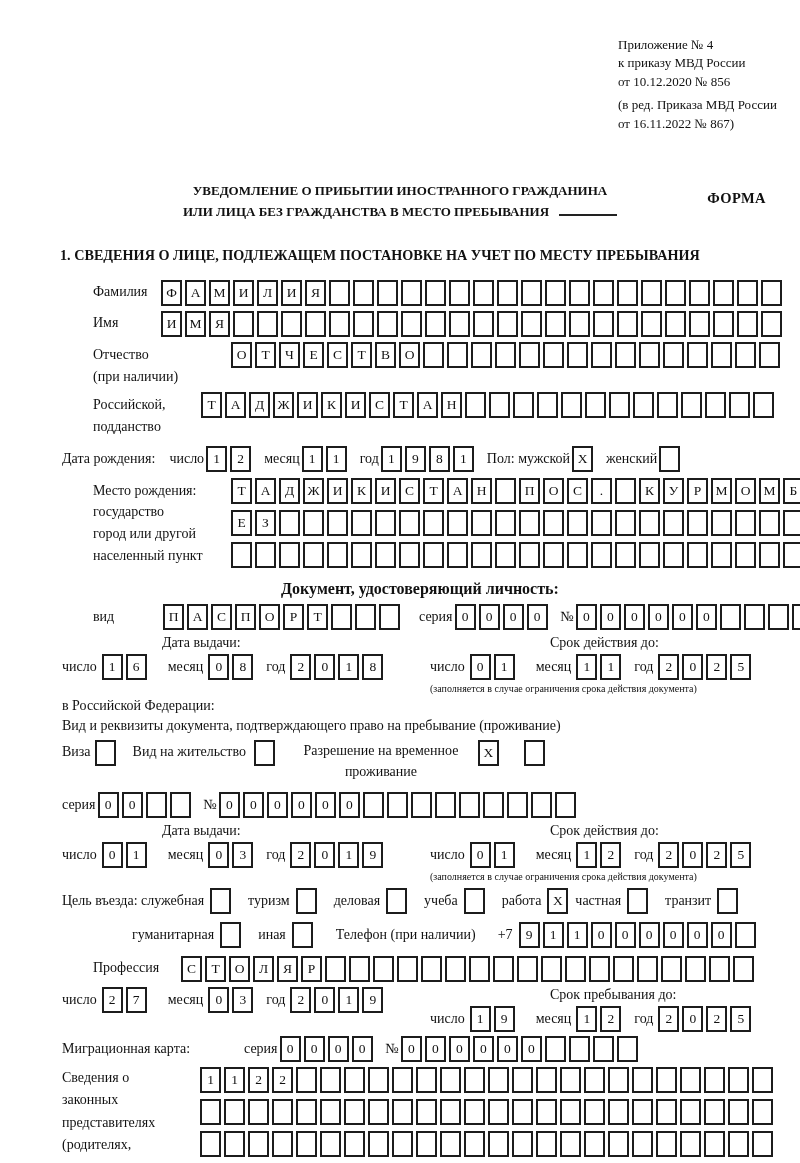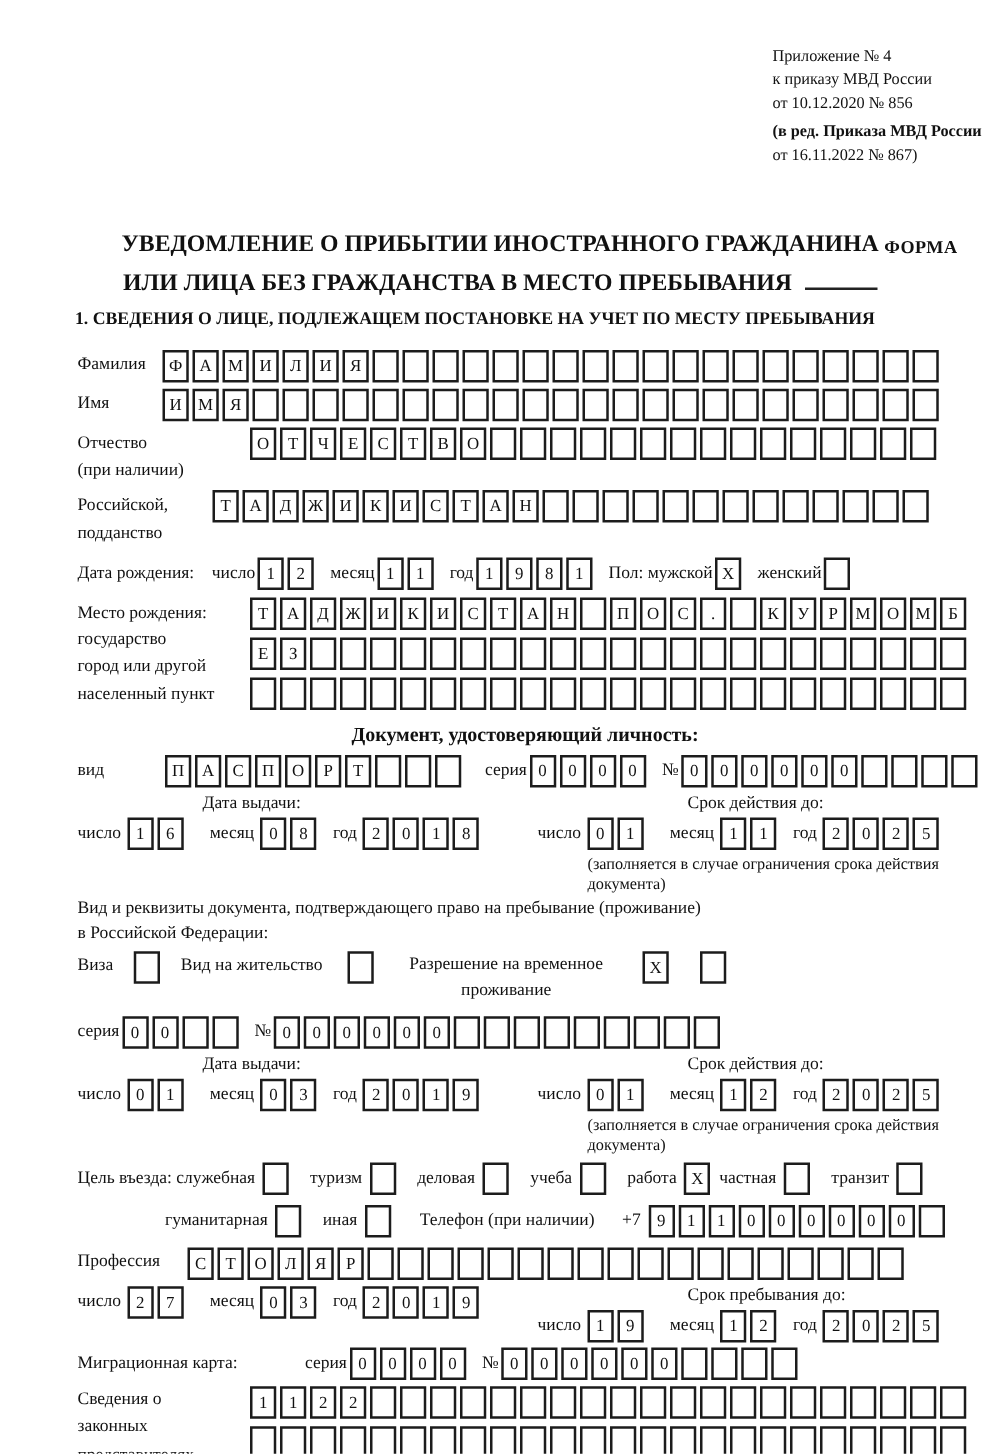--- a/index.html
+++ b/index.html
@@ -5,32 +5,32 @@
   * { box-sizing: border-box; margin: 0; padding: 0; }
   html, body { background: #ffffff; }
   body {
     width: 800px; height: 1163px;
     font-family: "Liberation Serif", "DejaVu Serif", serif;
     color: #111; position: relative; overflow: hidden;
   }
   .page { position: relative; width: 800px; height: 1163px; background: #fff; }
 
   .appendix { position: absolute; top: 36px; left: 618px; font-size: 13px; line-height: 1.42; }
-  .appendix .ed { margin-top: 5px; font-weight: bold; }
+  .appendix .ed { margin-top: 5px; }
   .form-word { position: absolute; top: 146px; right: 34px; font-weight: bold; font-size: 14.5px; letter-spacing: .4px; margin-top: 44px; }
 
-  .title { position: absolute; top: 180px; left: 0; width: 100%; text-align: center; font-weight: bold; font-size: 19px; line-height: 1.65; }
+  .title { position: absolute; top: 180px; left: 0; width: 100%; text-align: center; font-weight: bold; font-size: 13px; line-height: 1.65; }
   .title-underline { display: inline-block; width: 58px; border-bottom: 2px solid #222; height: 12px; margin-left: 10px; }
 
   .sec1 { position: absolute; top: 247px; left: 60px; width: 730px; font-weight: bold; font-size: 14.2px; }
 
   .form { position: absolute; top: 280px; left: 62px; width: 716px; font-size: 14px; }
 
   .row { display: flex; align-items: flex-start; margin-bottom: 5px; }
-  .lbl { flex: 0 0 auto; padding-top: 4px; }
+  .lbl { flex: 0 0 auto; padding-top: 4px; margin-left: 31px; }
   .lbl.w68  { width: 68px; }
   .lbl.w108 { width: 108px; }
   .lbl.w138 { width: 138px; }
   .lbl.two-line { padding-top: 2px; line-height: 1.55; }
 
   .cells { display: flex; flex-wrap: nowrap; }
   .cell {
     flex: 0 0 auto; width: 21px; height: 26px; border: 2px solid #1c1c1c;
     margin-right: 3px; text-align: center; font-size: 13.5px; line-height: 22px;
     font-family: "Liberation Serif", serif; background: #fff;
@@ -45,26 +45,26 @@
 
   .date-pair { display: flex; margin-top: 4px; }
   .date-col-left { width: 368px; }
   .date-col-right { flex: 1; }
   .date-head { font-size: 14px; margin-bottom: 3px; }
   .date-head.dh-left { margin-left: 100px; }
   .date-head.dh-right { margin-left: 120px; }
   .date-row { display: flex; align-items: center; }
   .date-row .dl { margin-right: 5px; }
   .date-row .dl + .cells { margin-right: 10px; }
-  .small-note { font-size: 13px; margin-top: 3px; margin-left: 40px; }
+  .small-note { font-size: 10px; margin-top: 3px; }
 
   .intro-line { margin: 4px 0 2px 0; }
 
   .opts { display: flex; align-items: flex-start; margin: 6px 0 10px 0; }
-  .opt { display: flex; align-items: flex-start; margin-right: 14px; gap: 12px; }
+  .opt { display: flex; align-items: flex-start; margin-right: 14px; }
   .opt .olabel { padding-top: 4px; }
   .opt .olabel.wrap170 { width: 178px; text-align: center; padding-top: 0; line-height: 1.5; }
   .opt .olabel.wrap185 { width: 178px; text-align: center; padding-top: 0; line-height: 1.5; }
   .opt .cells { margin-left: 8px; }
 
   .purpose-row { display: flex; align-items: center; margin-bottom: 8px; }
   .purpose-row .plabel { margin-right: 6px; }
   .purpose-row .cells { margin-right: 14px; }
   .indent70 { margin-left: 70px; }
 
@@ -420,22 +420,22 @@
               <span class="cell">2</span>
               <span class="cell">0</span>
               <span class="cell">2</span>
               <span class="cell">5</span>
             </span>
         </div>
         <div class="small-note">(заполняется в случае ограничения срока действия документа)</div>
       </div>
     </div>
 
+    <div class="intro-line">в Российской Федерации:</div>
     <div class="intro-line">Вид и реквизиты документа, подтверждающего право на пребывание (проживание)</div>
-    <div class="intro-line">в Российской Федерации:</div>
 
     <div class="opts">
       <div class="opt">
         <span class="olabel">Виза</span>
         <span class="cells" style="margin-left:4px">
             <span class="cell"></span>
           </span>
       </div>
       <div class="opt">
         <span class="olabel">Вид на жительство</span>

